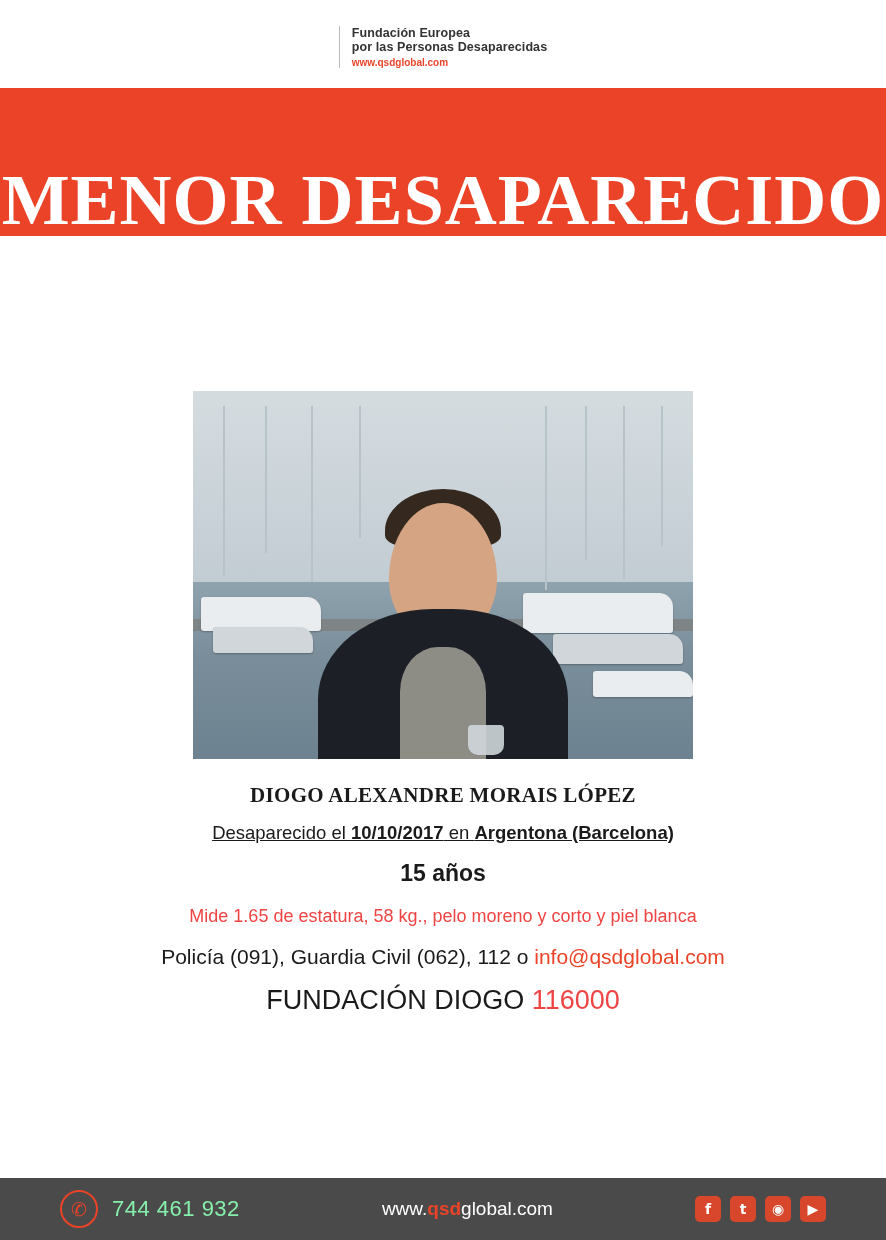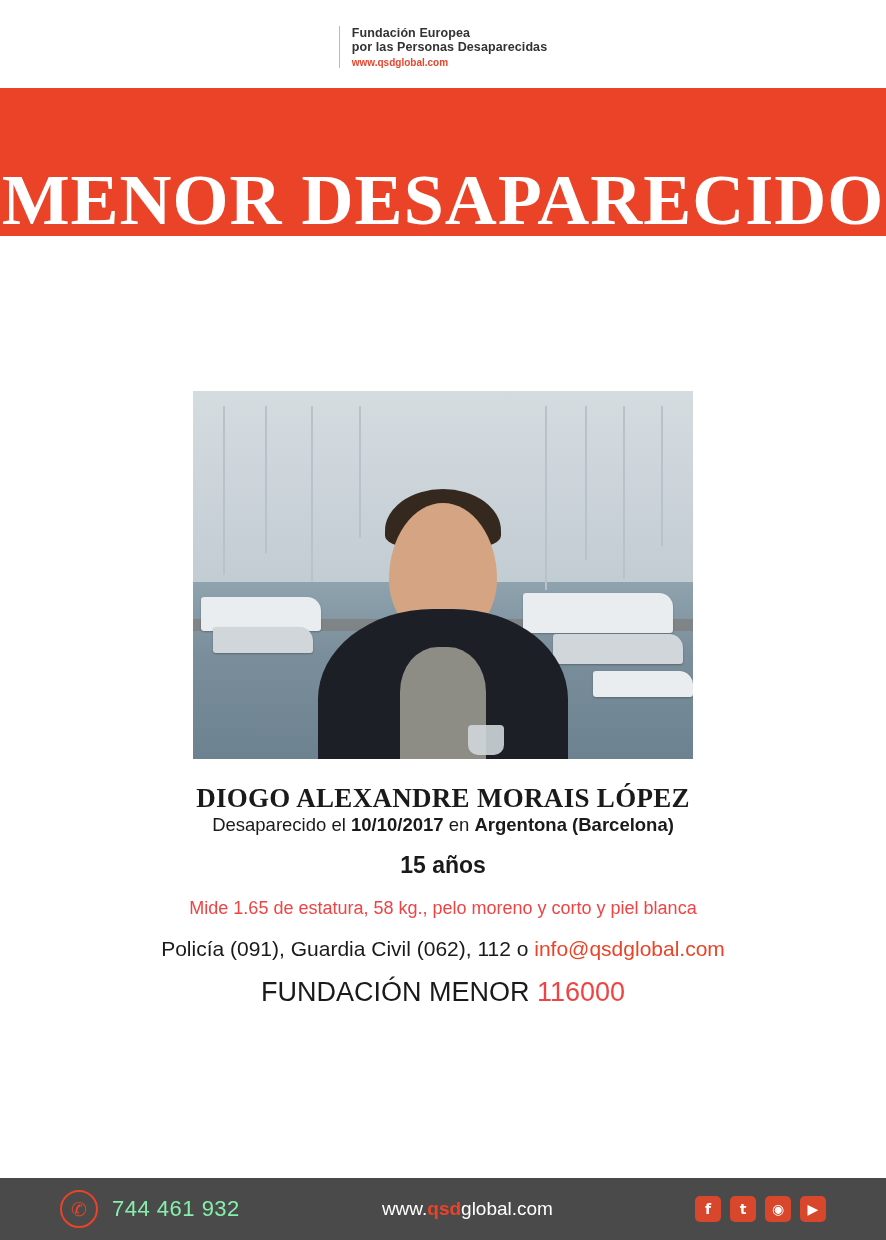--- a/index.html
+++ b/index.html
@@ -180,28 +180,30 @@
 
   
   .info {
     text-align: center;
     margin-top: 24px;
     padding: 0 40px;
   }
   .name {
     font-family: "Liberation Serif", serif;
     font-weight: bold;
-    font-size: 27px;
+    font-size: 21px;
     color: #1a1a1a;
     letter-spacing: .3px;
+    margin-bottom: 14px;
   }
   .line-missing {
     font-size: 18.5px;
     color: #1a1a1a;
     margin-bottom: 16px;
+    text-decoration: underline;
   }
   .line-missing b { font-weight: bold; }
   .age {
     font-size: 23px;
     font-weight: bold;
     color: #1a1a1a;
     margin-bottom: 16px;
   }
   .desc {
     font-size: 18px;
@@ -332,21 +334,21 @@
 
     <div class="desc">
       <div>Mide 1.65 de estatura, 58 kg., pelo moreno y corto y piel blanca</div>
     </div>
 
     <div class="contacts">
       <span>Policía (091), Guardia Civil (062),  112 o </span><span class="mail">info@qsdglobal.com</span>
     </div>
 
     <div class="anar">
-      <span>FUNDACIÓN MENOR </span><span class="num">116000</span>
+      <span>FUNDACIÓN DIOGO </span><span class="num">116000</span>
     </div>
   </div>
 
   <div class="footer">
     <div class="f-left">
       <div class="wa-icon">✆</div>
       <div class="phone">744 461 932</div>
     </div>
 
     <div class="f-web">

